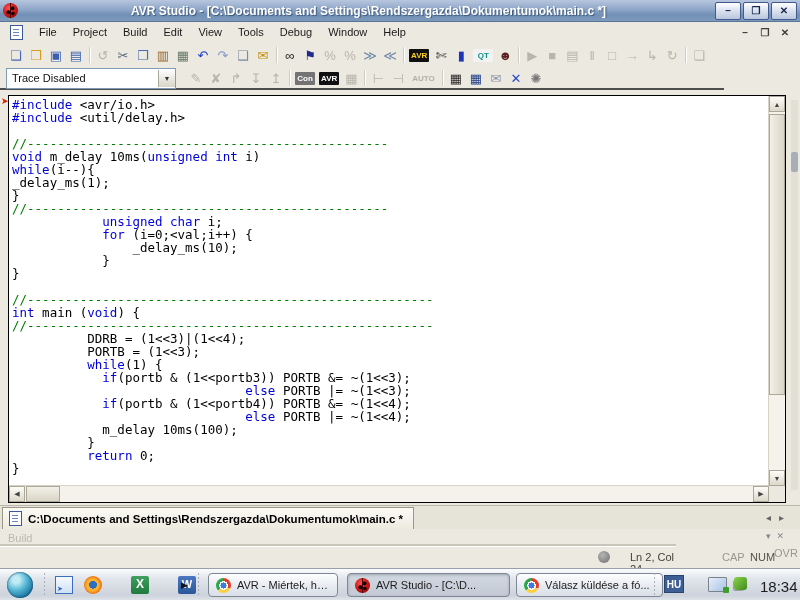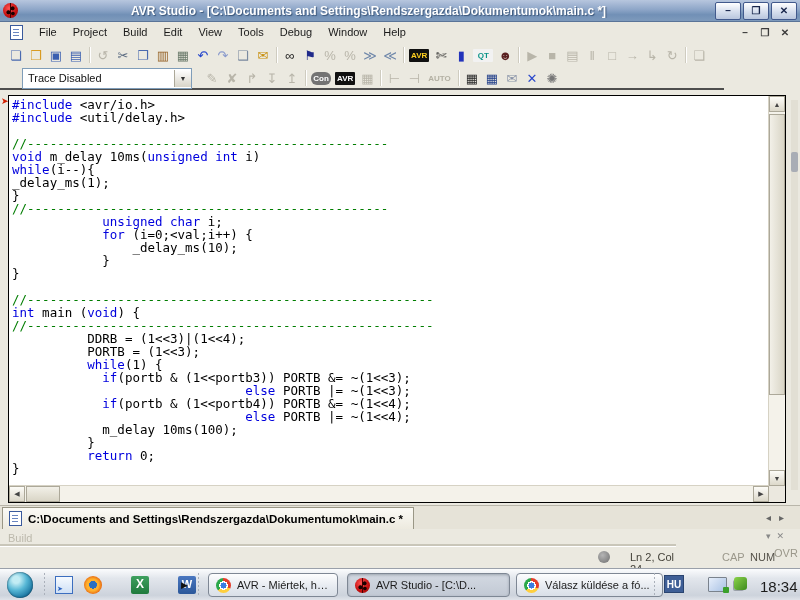--- a/index.html
+++ b/index.html
@@ -30,21 +30,21 @@
   .doc-icon::after{content:"";position:absolute;left:2px;top:3px;width:6px;height:7px;
     background:repeating-linear-gradient(#6a86c0 0 1px,rgba(0,0,0,0) 1px 3px);}
   .menu-item{padding:2px 8px;cursor:default;}
   .mdi-btns{margin-left:auto;margin-right:8px;display:flex;gap:6px;color:#3c3c3c;
     font-size:10px;font-weight:bold;}
   .mdi-btns span{width:14px;text-align:center;}
   
   .toolbar1{position:absolute;left:0;top:42px;width:800px;height:26px;background:#ebe9e0;
     display:flex;align-items:center;padding-left:6px;box-sizing:border-box;}
   .toolbar2{position:absolute;left:0;top:68px;width:724px;height:22px;background:#ebe9e0;
-    display:flex;align-items:center;padding-left:22px;box-sizing:border-box;
+    display:flex;align-items:center;padding-left:6px;box-sizing:border-box;
     border-bottom:2px solid #4e4e4e;}
   .tbicon{width:18px;height:17px;line-height:17px;text-align:center;font-size:13px;
     display:inline-block;margin:0 1px;cursor:default;}
   .tbicon.dis{color:#b8b5a9 !important;}
   .tbicon.badge{font-size:8px;font-weight:bold;line-height:13px;height:13px;width:auto;
     min-width:16px;padding:0 2px;margin:0 2px;border-radius:1px;}
   .tbsep{width:7px;height:18px;display:inline-block;position:relative;}
   .tbsep::after{content:"";position:absolute;left:3px;top:1px;bottom:1px;width:1px;background:#cfccc0;border-right:1px solid #fff;}
   .combo{width:168px;height:19px;background:#fff;border:1px solid #7f9db9;margin-right:10px;
     display:flex;align-items:center;font-size:11px;color:#111;position:relative;}
@@ -207,21 +207,21 @@
     <span class="combo-label">Trace Disabled</span>
     <span class="combo-arrow">▼</span>
   </span>
   <span id="tb2-icons" style="display:flex;align-items:center;">
       <span class="tbicon dis">✎</span>
       <span class="tbicon dis">✘</span>
       <span class="tbicon dis">↱</span>
       <span class="tbicon dis">↧</span>
       <span class="tbicon dis">↥</span>
       <span class="tbsep"></span>
-      <span class="tbicon badge" style="background: #737373; color: rgb(255, 255, 255); border-radius: 6px;">Con</span>
+      <span class="tbicon badge" style="background: #737373; color: rgb(255, 255, 255);">Con</span>
       <span class="tbicon badge" style="background: rgb(16, 16, 16); color: rgb(255, 255, 255);">AVR</span>
       <span class="tbicon dis">▦</span>
       <span class="tbsep"></span>
       <span class="tbicon dis">⊢</span>
       <span class="tbicon dis">⊣</span>
       <span class="tbicon badge" style="background: transparent; color: rgb(179, 176, 163);">AUTO</span>
       <span class="tbsep"></span>
       <span class="tbicon" style="color: rgb(42, 42, 42);">▦</span>
       <span class="tbicon" style="color: rgb(35, 64, 138);">▦</span>
       <span class="tbicon" style="color: rgb(138, 148, 168);">✉</span>

